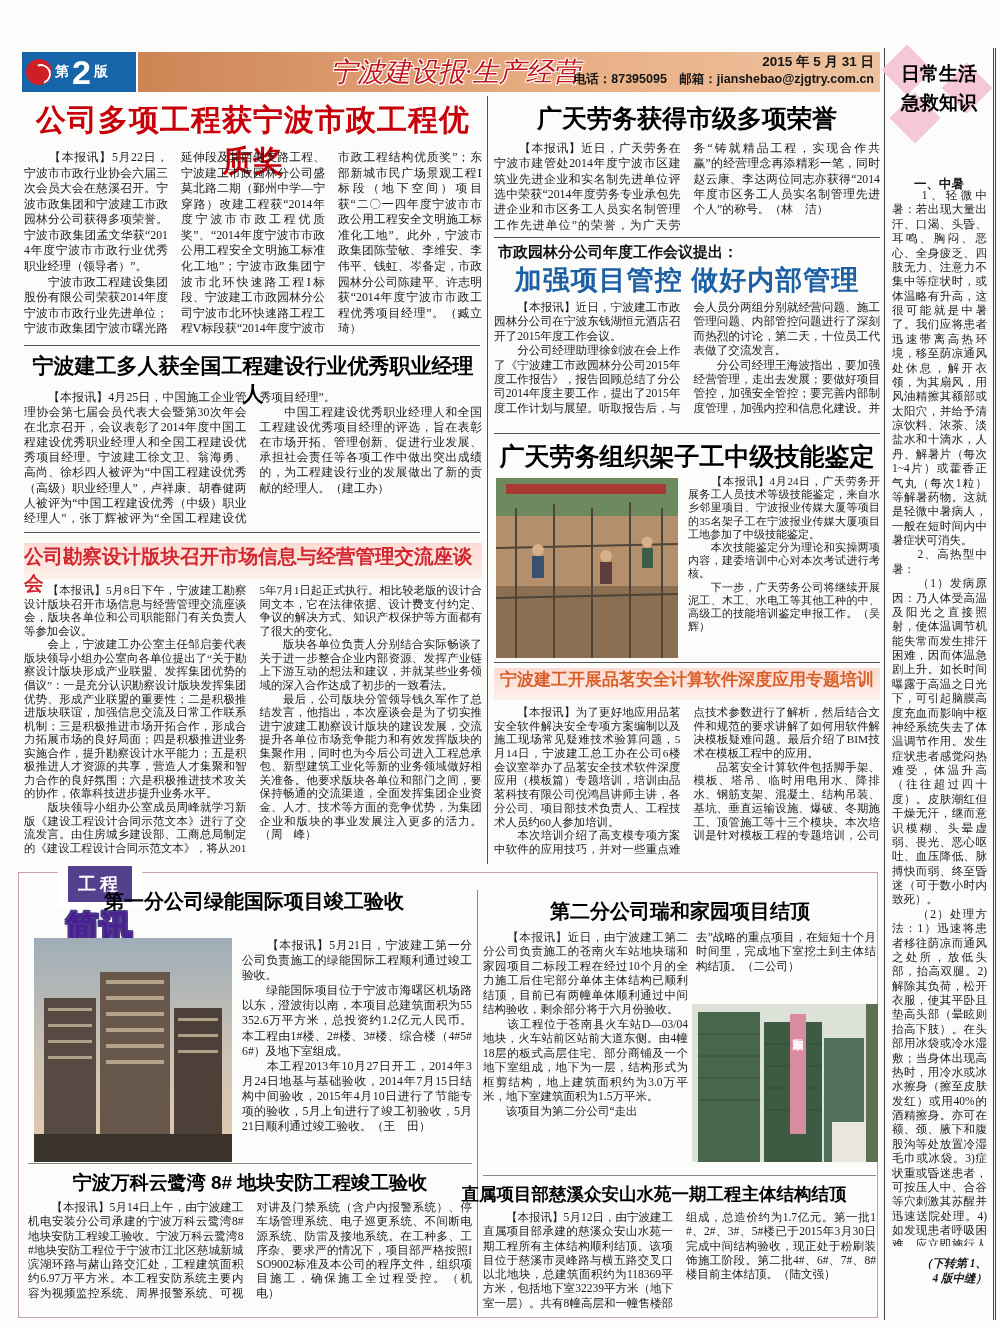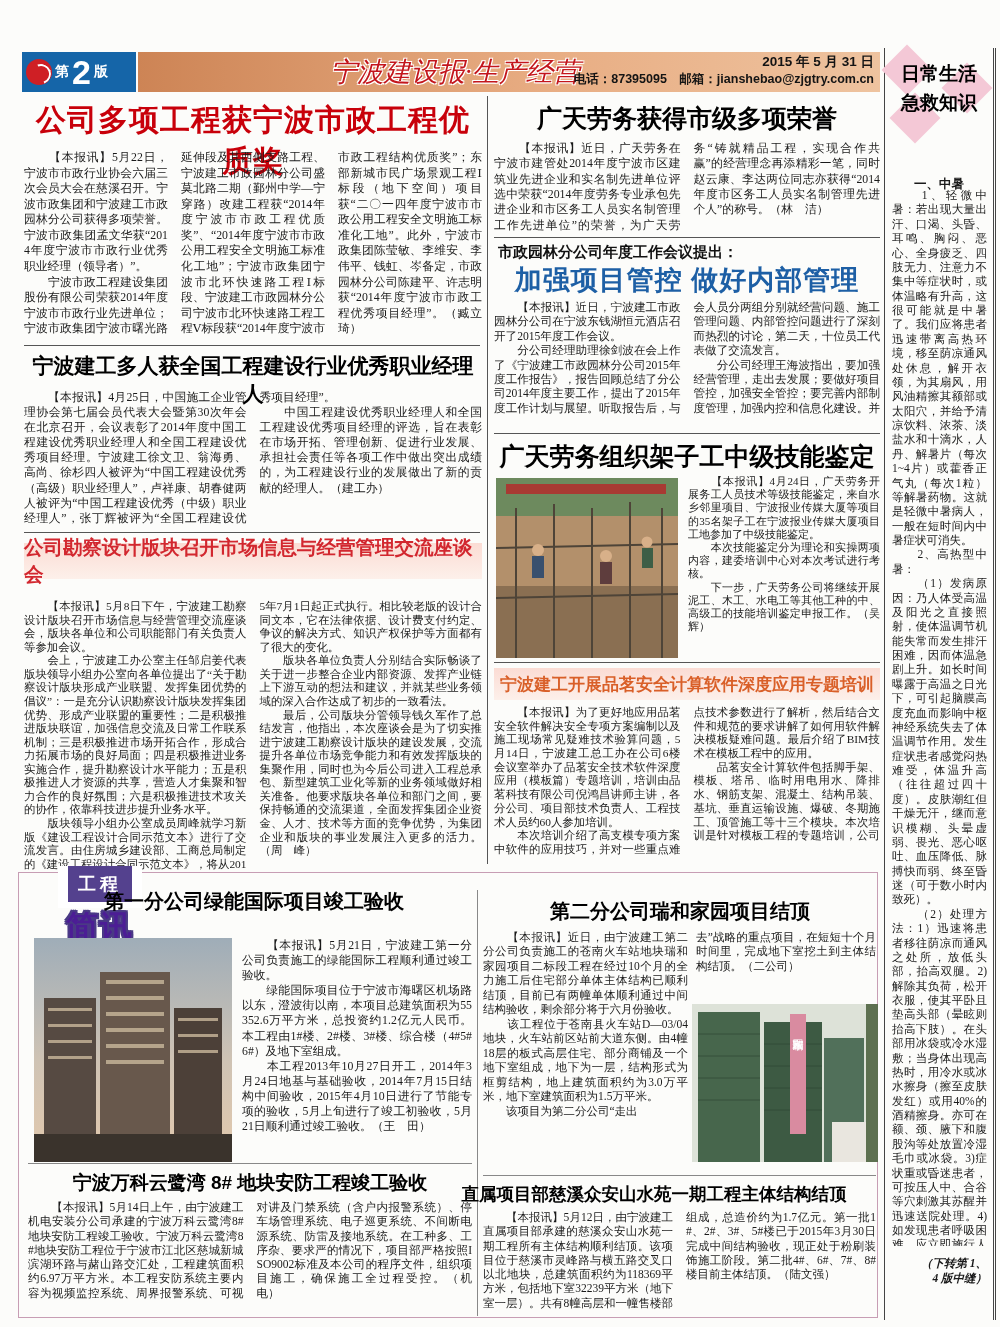--- a/index.html
+++ b/index.html
@@ -25,21 +25,21 @@
             font-weight:400;font-style:italic;color:#c3161c;font-size:27px;
             text-shadow:1px 1px 0 #fff,-1px -1px 0 #fff,1px -1px 0 #fff,-1px 1px 0 #fff;}
   .mast-date{left:560px;top:53px;width:314px;text-align:right;font-weight:bold;font-size:13.5px;color:#141414;}
   .mast-contact{left:520px;top:71px;width:354px;text-align:right;font-weight:bold;font-size:12.5px;color:#141414;}
   
   .hl-red{color:#c8000a;font-weight:900;letter-spacing:1px;text-align:center;
           font-family:"Liberation Sans","DejaVu Sans",sans-serif;}
   .hl-black-serif{color:#000;font-weight:900;text-align:center;}
   .hl-blue{color:#1d5fa5;font-weight:900;text-align:center;font-family:"Liberation Sans",sans-serif;letter-spacing:1px;}
   .kicker{font-weight:900;font-size:15px;font-family:"Liberation Sans",sans-serif;color:#111;}
-  .bar-pink{background:linear-gradient(180deg,#fbdcd4,#fdf0ea);display:flex;align-items:center;justify-content:center;}
+  .bar-pink{background:linear-gradient(180deg,#fbdcd4,#fdf0ea);display:flex;align-items:flex-start;justify-content:center;}
   .hl-on-pink{color:#d2272f;font-weight:900;font-family:"Liberation Sans",sans-serif;}
   .hl-orange{color:#d95f28;font-weight:900;font-family:"Liberation Sans",sans-serif;}
   .hl-brief{color:#000;font-weight:900;text-align:center;font-family:"Liberation Sans",sans-serif;}
   
   .sidebar{left:884px;top:48px;width:112px;height:1272px;border-left:1px solid #444;
            border-right:3px double #444;box-sizing:border-box;padding-left:20px;}
   .diamond{position:absolute;width:36px;height:36px;background:#f4c8d6;transform:rotate(45deg);}
   .sb-title{position:absolute;left:0;top:12px;width:100%;text-align:center;font-weight:900;
             font-size:19px;line-height:1.5;color:#000;}
   .sb-sec{position:absolute;left:0;top:128px;width:100%;text-align:center;font-weight:900;font-size:12.5px;}
@@ -125,21 +125,21 @@
         <circle cx="151" cy="64" r="5.5" fill="#d8b089"></circle>
     </g>
   </svg>
   <div class="abs body-text" style="left:688px;top:475px;width:192px;height:180px;font-size:11px;line-height:1.2;">　　【本报讯】4月24日，广天劳务开展务工人员技术等级技能鉴定，来自水乡邻里项目、宁波报业传媒大厦等项目的35名架子工在宁波报业传媒大厦项目工地参加了中级技能鉴定。
 　　本次技能鉴定分为理论和实操两项内容，建委培训中心对本次考试进行考核。
 　　下一步，广天劳务公司将继续开展泥工、木工、水电工等其他工种的中、高级工的技能培训鉴定申报工作。（吴　辉）</div>
 
   <div class="abs bar-pink" style="left:24px;top:543px;width:458px;height:36px;">
     <span class="hl-on-pink" style="font-size:19.5px;">公司勘察设计版块召开市场信息与经营管理交流座谈会</span>
   </div>
-  <div class="abs body-text cols2" style="left:24px;top:600px;width:458px;height:276px;font-size:11.4px;line-height:1.19;">　　【本报讯】5月8日下午，宁波建工勘察设计版块召开市场信息与经营管理交流座谈会，版块各单位和公司职能部门有关负责人等参加会议。
+  <div class="abs body-text cols2" style="left:24px;top:584px;width:458px;height:276px;font-size:11.4px;line-height:1.19;">　　【本报讯】5月8日下午，宁波建工勘察设计版块召开市场信息与经营管理交流座谈会，版块各单位和公司职能部门有关负责人等参加会议。
 　　会上，宁波建工办公室主任邹启姜代表版块领导小组办公室向各单位提出了“关于勘察设计版块形成产业联盟、发挥集团优势的倡议”：一是充分认识勘察设计版块发挥集团优势、形成产业联盟的重要性；二是积极推进版块联谊，加强信息交流及日常工作联系机制；三是积极推进市场开拓合作，形成合力拓展市场的良好局面；四是积极推进业务实施合作，提升勘察设计水平能力；五是积极推进人才资源的共享，营造人才集聚和智力合作的良好氛围；六是积极推进技术攻关的协作，依靠科技进步提升业务水平。
 　　版块领导小组办公室成员周峰就学习新版《建设工程设计合同示范文本》进行了交流发言。由住房城乡建设部、工商总局制定的《建设工程设计合同示范文本》，将从2015年7月1日起正式执行。相比较老版的设计合同文本，它在法律依据、设计费支付约定、争议的解决方式、知识产权保护等方面都有了很大的变化。
 　　版块各单位负责人分别结合实际畅谈了关于进一步整合企业内部资源、发挥产业链上下游互动的想法和建议，并就某些业务领域的深入合作达成了初步的一致看法。
 　　最后，公司版块分管领导钱久军作了总结发言，他指出，本次座谈会是为了切实推进宁波建工勘察设计版块的建设发展，交流提升各单位市场竞争能力和有效发挥版块的集聚作用，同时也为今后公司进入工程总承包、新型建筑工业化等新的业务领域做好相关准备。他要求版块各单位和部门之间，要保持畅通的交流渠道，全面发挥集团企业资金、人才、技术等方面的竞争优势，为集团企业和版块的事业发展注入更多的活力。（周　峰）</div>
 
   <div class="abs bar-pink" style="left:494px;top:668px;width:386px;height:32px;">
     <span class="hl-orange" style="font-size:17px;">宁波建工开展品茗安全计算软件深度应用专题培训</span>
   </div>
   <div class="abs body-text cols2" style="left:494px;top:706px;width:386px;height:158px;font-size:11.4px;line-height:1.2;">　　【本报讯】为了更好地应用品茗安全软件解决安全专项方案编制以及施工现场常见疑难技术验算问题，5月14日，宁波建工总工办在公司6楼会议室举办了品茗安全技术软件深度应用（模板篇）专题培训，培训由品茗科技有限公司倪鸿昌讲师主讲，各分公司、项目部技术负责人、工程技术人员约60人参加培训。
 　　本次培训介绍了高支模专项方案中软件的应用技巧，并对一些重点难点技术参数进行了解析，然后结合文件和规范的要求讲解了如何用软件解决模板疑难问题。最后介绍了BIM技术在模板工程中的应用。

